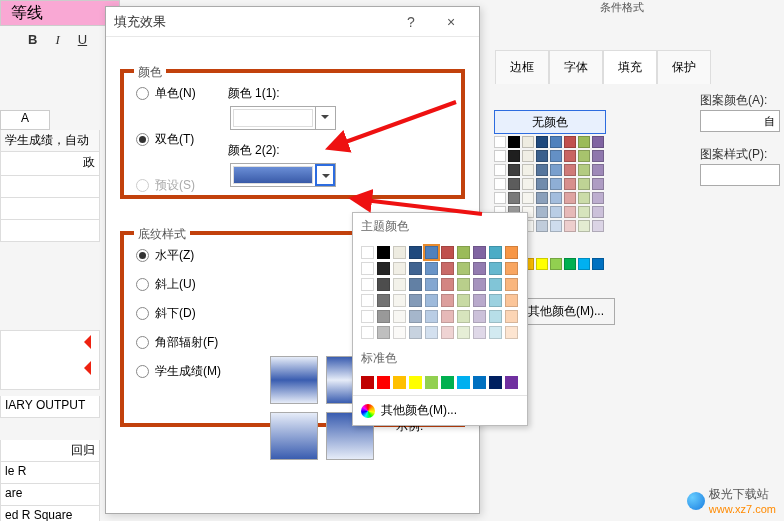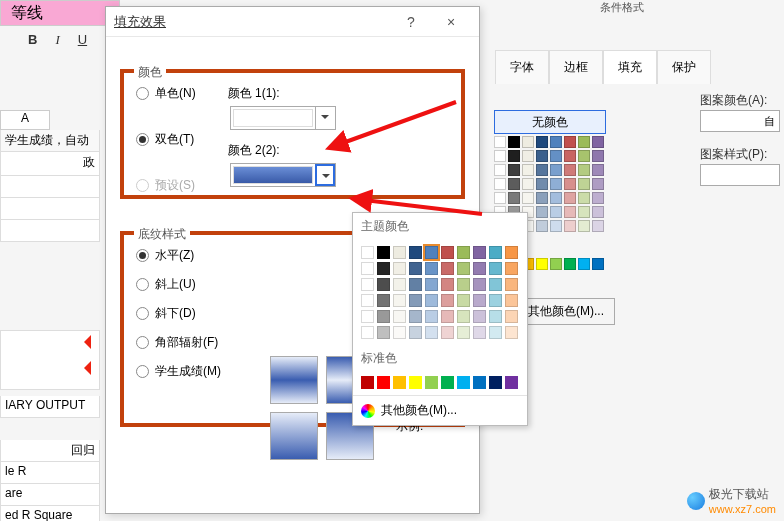--- a/index.html
+++ b/index.html
@@ -15,21 +15,21 @@
 .col-header { position: absolute; top: 110px; left: 0; width: 50px; height: 20px; border: 1px solid #ccc; background: #fff; text-align: center; font-size: 12px; }
 .cells { position: absolute; top: 130px; left: 0; width: 100px; }
 .cell { border: 1px solid #ddd; border-top: none; font-size: 12px; padding: 2px 4px; background: #fff; height: 22px; }
 .cell.head { background: #f8f8f8; }
 .red-cell { position: absolute; background: #fff; border: 1px solid #ddd; width: 100px; }
 .flag { display: inline-block; width: 0; height: 0; border: 7px solid transparent; border-right-color: #e21; margin-right: 2px; }
 
 
 .dialog { position: absolute; top: 6px; left: 105px; width: 375px; height: 508px; background: #fff; border: 1px solid #aaa; box-shadow: 2px 2px 8px rgba(0,0,0,0.15); }
 .titlebar { height: 30px; display: flex; align-items: center; padding: 0 8px; border-bottom: 1px solid #e8e8e8; }
-.titlebar .t { font-size: 13px; color: #333; flex: 1; text-decoration: underline; }
+.titlebar .t { font-size: 13px; color: #333; flex: 1; }
 .titlebar .btn { width: 40px; height: 28px; text-align: center; line-height: 28px; font-size: 14px; color: #555; }
 .tabbar { height: 32px; display: flex; padding: 0 12px; font-size: 13px; }
 .tab { padding: 6px 14px; border: 1px solid #ddd; border-bottom: none; background: #fff; margin-top: 4px; }
 .fieldset { border: 4px solid #c2410c; margin: 32px 14px 0 14px; padding: 12px; position: relative; }
 .fieldset .legend { position: absolute; top: -9px; left: 10px; background: #fff; padding: 0 4px; font-size: 12px; color: #555; }
 .radio-col { display: flex; flex-direction: column; gap: 29px; font-size: 12px; }
 .radio-row { display: flex; align-items: center; gap: 6px; }
 .radio { width: 13px; height: 13px; border: 1px solid #888; border-radius: 50%; position: relative; }
 .radio.on::after { content: ''; position: absolute; width: 7px; height: 7px; background: #333; border-radius: 50%; top: 2px; left: 2px; }
 .radio.dis { border-color: #ccc; }
@@ -193,22 +193,22 @@
       <div class="sample-box g2"></div>
       <div class="sample-box g3"></div>
       <div class="sample-box g4"></div>
     </div>
   </div>
 </div>
 
 <div class="sample-label">示例:</div>
 
 <div class="right-tabs">
+  <div class="rt">边框</div>
   <div class="rt">字体</div>
-  <div class="rt">边框</div>
   <div class="rt on">填充</div>
   <div class="rt">保护</div>
 </div>
 <div class="no-color">无颜色</div>
 <div class="palette" id="pal1">
     <div class="chip" style="background: rgb(255, 255, 255);"></div>
     <div class="chip" style="background: rgb(0, 0, 0);"></div>
     <div class="chip" style="background: rgb(238, 236, 225);"></div>
     <div class="chip" style="background: rgb(31, 73, 125);"></div>
     <div class="chip" style="background: rgb(79, 129, 189);"></div>

